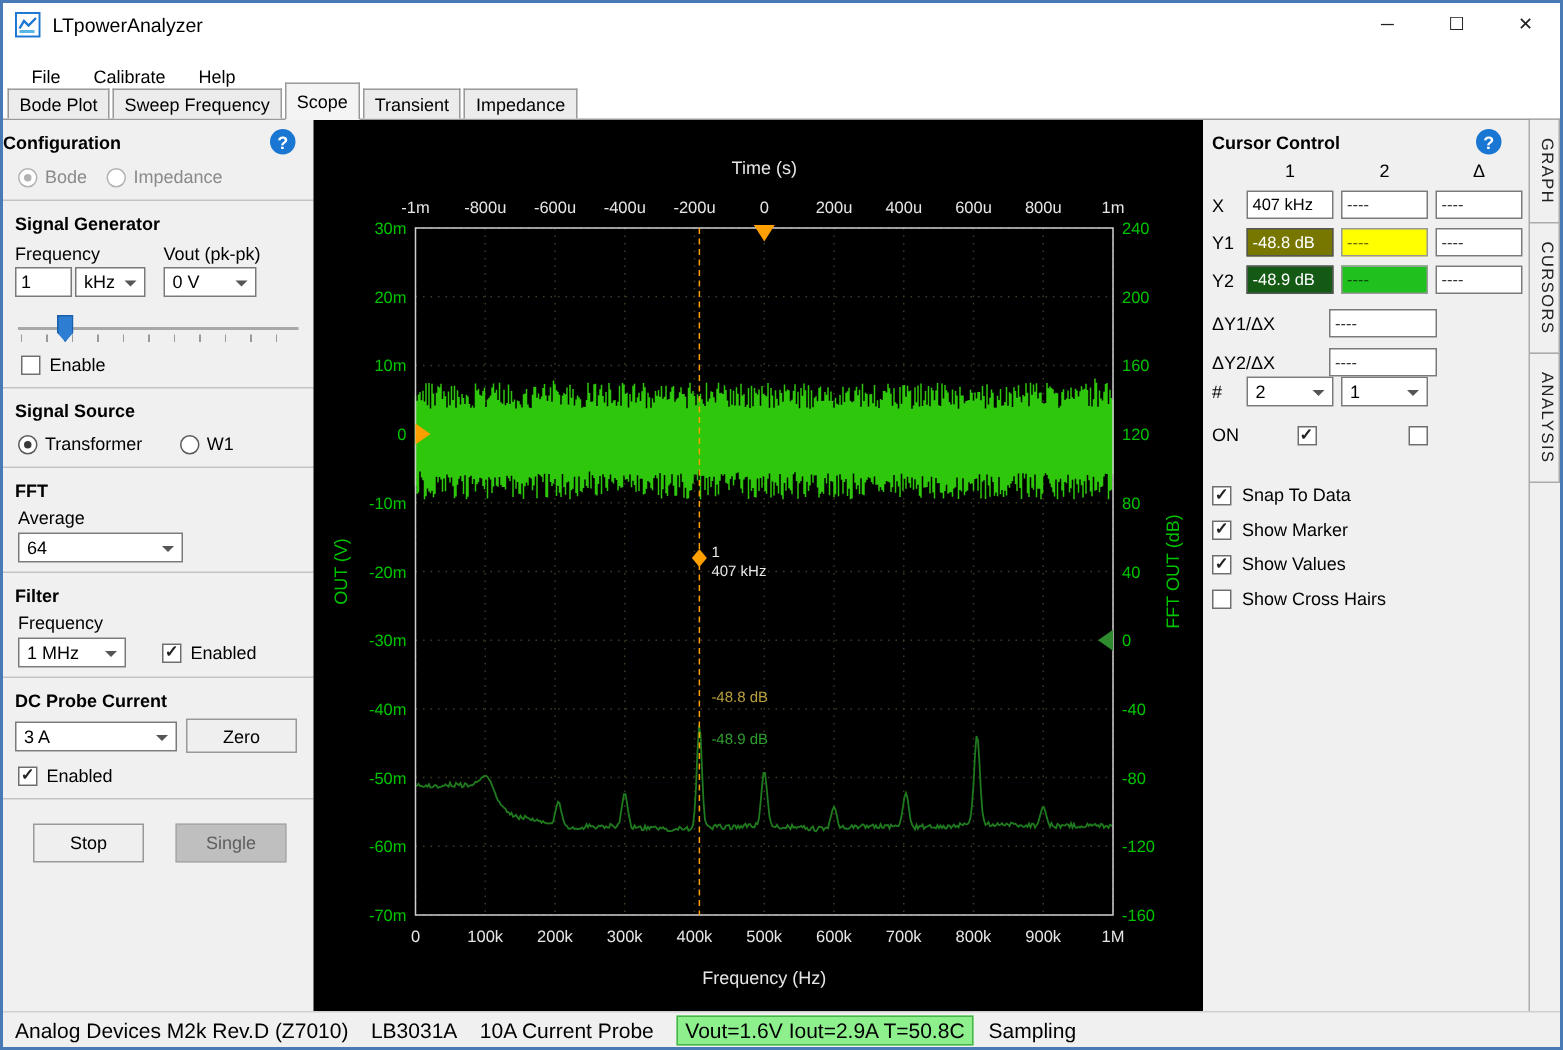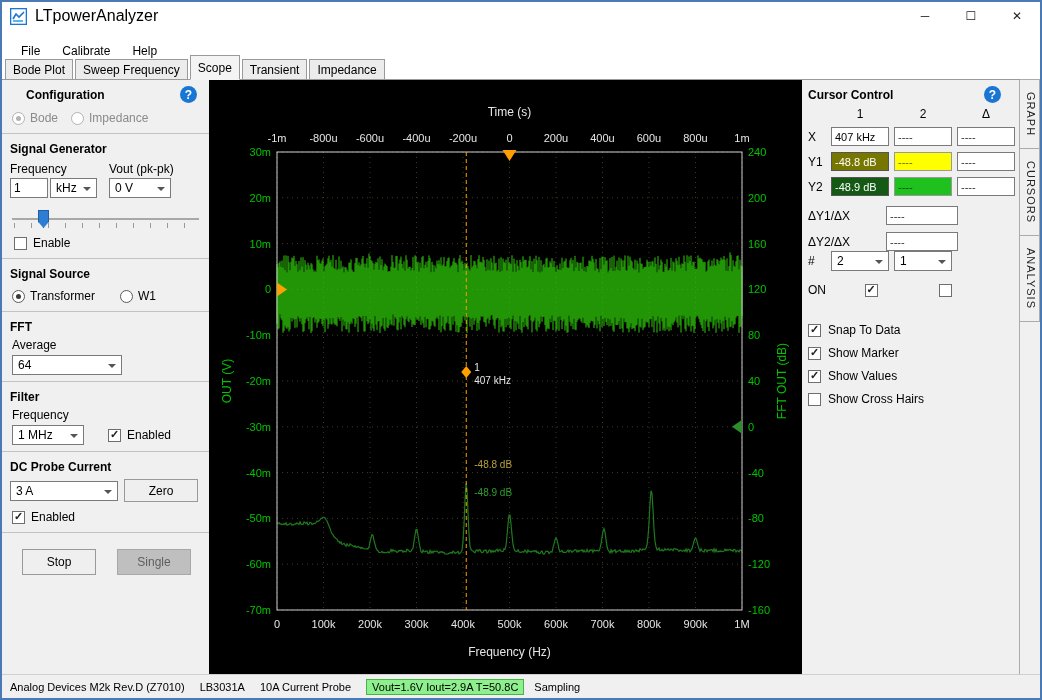--- a/index.html
+++ b/index.html
@@ -4,21 +4,21 @@
 <style>
   * { box-sizing: border-box; margin: 0; padding: 0; }
   html,body { background:#d7d7d7; }
   body { font-family:"Liberation Sans", sans-serif; font-size:12px; color:#000; }
   .window { position:relative; width:1042px; height:700px; background:#f0f0f0;
             border:2px solid #4a7ab5; overflow:hidden; }
 
   
   .titlebar { height:28px; background:#fff; display:flex; align-items:center; }
   .app-icon { width:17px; height:17px; margin:0 8px 0 8px; flex:none; }
-  .title-text { font-size:16px; }
+  .title-text { font-size:13px; }
   .win-controls { margin-left:auto; display:flex; height:100%; }
   .win-btn { width:46px; height:100%; display:flex; align-items:center; justify-content:center;
              font-size:12px; color:#222; }
 
   
   .menubar { height:24px; background:#fff; display:flex; align-items:center; padding-left:8px; }
   .menu-item { padding:3px 11px; font-size:12px;margin-top:18px; }
 
   
   .tabbar { height:26px; background:#fff; display:flex; align-items:flex-end; padding-left:3px;
@@ -53,21 +53,21 @@
   .radio.disabled { border-color:#b2b2b2; }
   .radio.disabled.checked::after { background:#b2b2b2; }
   .dis-label { color:#8a8a8a; }
   .btn { background:#efefef; border:1px solid #999; height:26px; padding:0 10px; font-size:12px;
          display:inline-flex; align-items:center; justify-content:center; }
   .btn.disabled { background:#bfbfbf; color:#5e5e5e; border-color:#a8a8a8; }
   .help { width:17px; height:17px; border-radius:50%; background:#1976d2; color:#fff; font-weight:bold;
           font-size:12px; display:flex; align-items:center; justify-content:center; flex:none; }
 
   
-  .cfg-head { display:flex; align-items:center; justify-content:space-between; padding:2px 12px 2px 24px; }
+  .cfg-head { display:flex; align-items:center; justify-content:space-between; padding:2px 12px 2px 0; }
   .radio-row { display:flex; align-items:center; gap:5px; padding:6px 8px 2px 10px; }
   .sg-cols { display:flex; padding:4px 8px 0 8px; gap:12px; }
   .sg-col .lbl { display:block; margin-bottom:2px; }
   .slider { position:relative; height:24px; margin:10px 10px 0 10px; }
   .slider-track { position:absolute; left:0; right:0; top:10px; height:2px; background:#a8a8a8; }
   .slider-ticks { position:absolute; left:2px; right:2px; top:15px; height:5px;
                   background:repeating-linear-gradient(to right,#9a9a9a 0 1px,transparent 1px 17px); }
   .slider-handle { position:absolute; left:26px; top:2px; width:11px; height:18px; background:#2d7dd2;
                    border:1px solid #1b5fa8; clip-path:polygon(0 0,100% 0,100% 65%,50% 100%,0 65%); }
   .check-row { display:flex; align-items:center; gap:6px; padding:4px 8px 2px 12px; }
@@ -85,21 +85,21 @@
   .cc-on .cb { margin:0 auto; }
   .opt-row { display:flex; align-items:center; gap:7px; margin:0 0 9px 0; }
 
   
   .side-tab { writing-mode:vertical-rl; padding:12px 2px; border:1px solid #ababab; border-left:none;
               background:#f0f0f0; font-size:11px; letter-spacing:1px; color:#222; text-align:center;
               margin-top:-1px; width:100%; }
 
   
   .statusbar { position:absolute; left:0; right:0; bottom:0; height:24px; background:#f0f0f0;
-               border-top:1px solid #cfcfcf; display:flex; align-items:center; padding-left:8px; font-size:11px; }
+               border-top:1px solid #cfcfcf; display:flex; align-items:center; padding-left:8px; font-size:14px; }
   .status-seg { margin-right:15px; white-space:nowrap; }
   .status-meas { background:#8df08d; border:1px solid #49b349; padding:1px 5px; margin-right:10px; white-space:nowrap; }
 
   svg text { font-family:"Liberation Sans", sans-serif; }
 </style>
 </head>
 <body>
 
 <div class="window">
 

